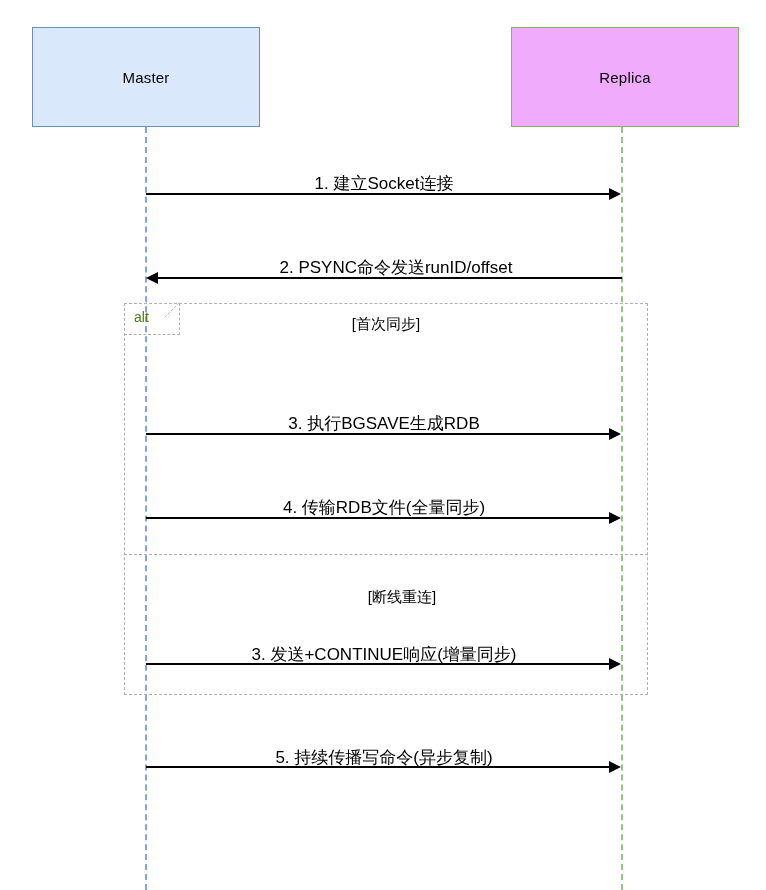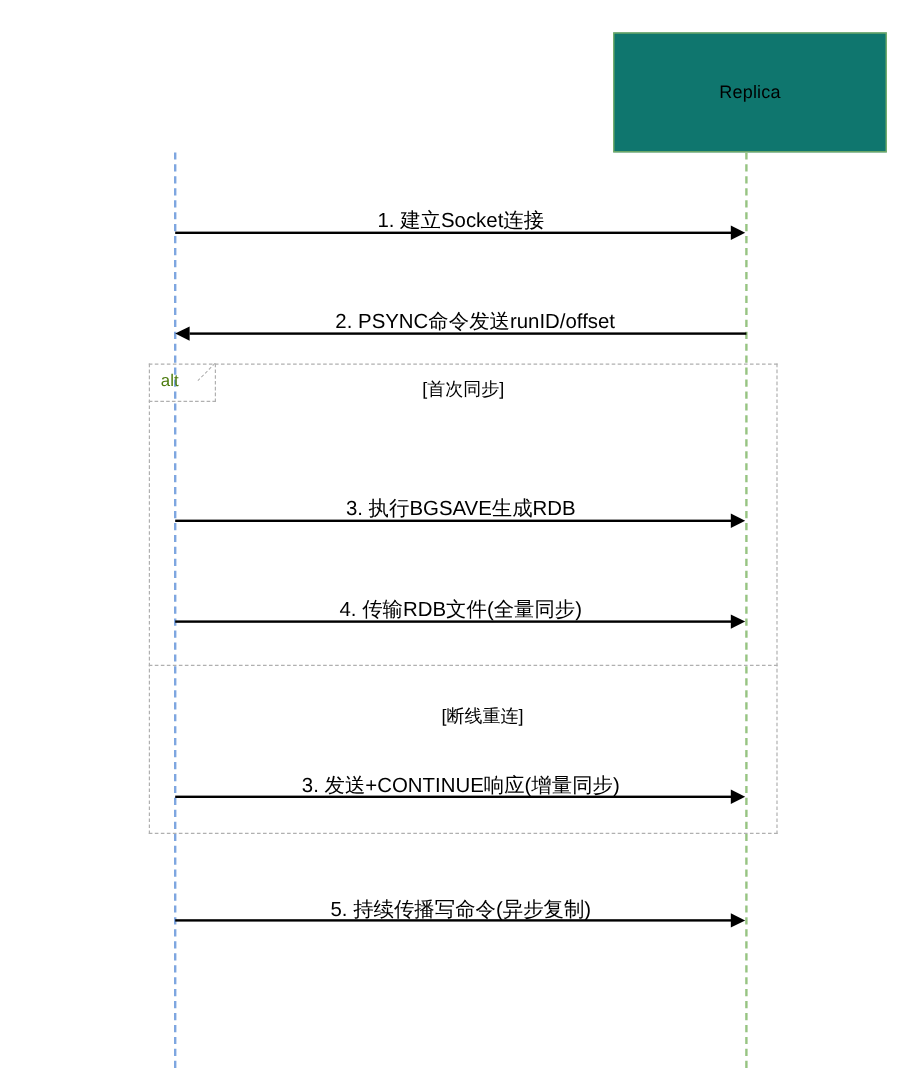--- a/index.html
+++ b/index.html
@@ -34,21 +34,21 @@
     width: 228px;
     height: 100px;
     background: #dae8fc;
     border: 1.5px solid #6c8ebf;
   }
   .participant-box.replica {
     left: 511px;
     top: 27px;
     width: 228px;
     height: 100px;
-    background: #0f766e;
+    background: #f0abfc;
     border: 1.5px solid #82b366;
   }
   .lifeline {
     position: absolute;
     top: 127px;
     width: 0;
     height: 763px;
     border-left: 2px dashed;
   }
   .lifeline.master-line {
@@ -138,20 +138,23 @@
   }
   .arrow-head.left {
     border-right: 12px solid #000000;
   }
 </style>
 </head>
 <body>
 
 <div id="diagram-root">
 
+  <div class="participant-box master">
+    <span>Master</span>
+  </div>
 
   <div class="participant-box replica">
     <span>Replica</span>
   </div>
 
   <div class="lifeline master-line"></div>
   <div class="lifeline replica-line"></div>
 
   <div class="msg-label" style="left:384px; top:172px;">1. 建立Socket连接</div>
   <div class="msg-line" style="left:146px; top:193px; width:465px;"></div>

